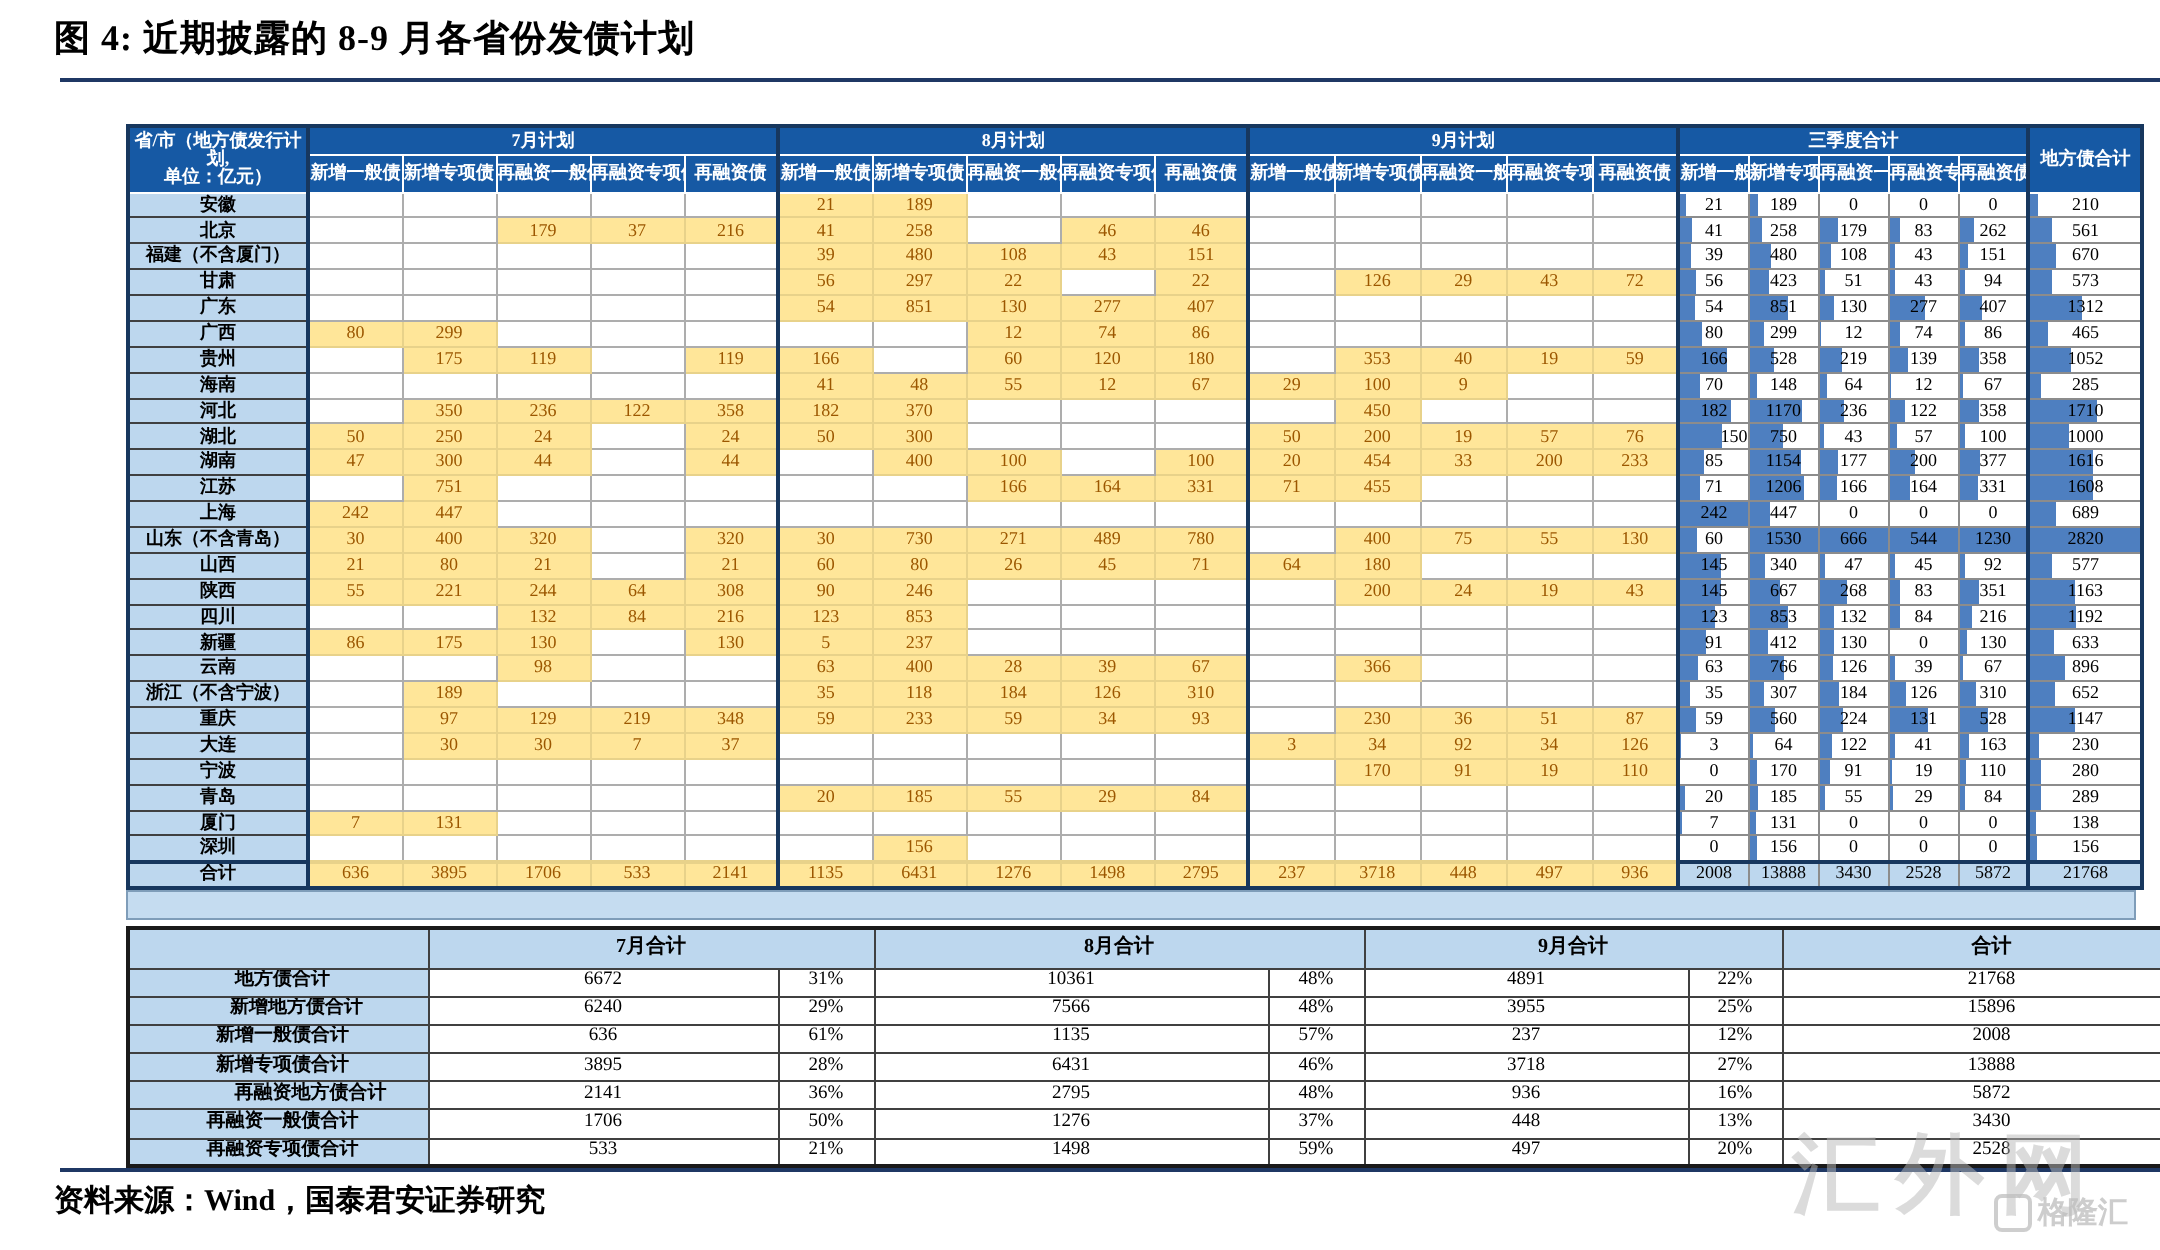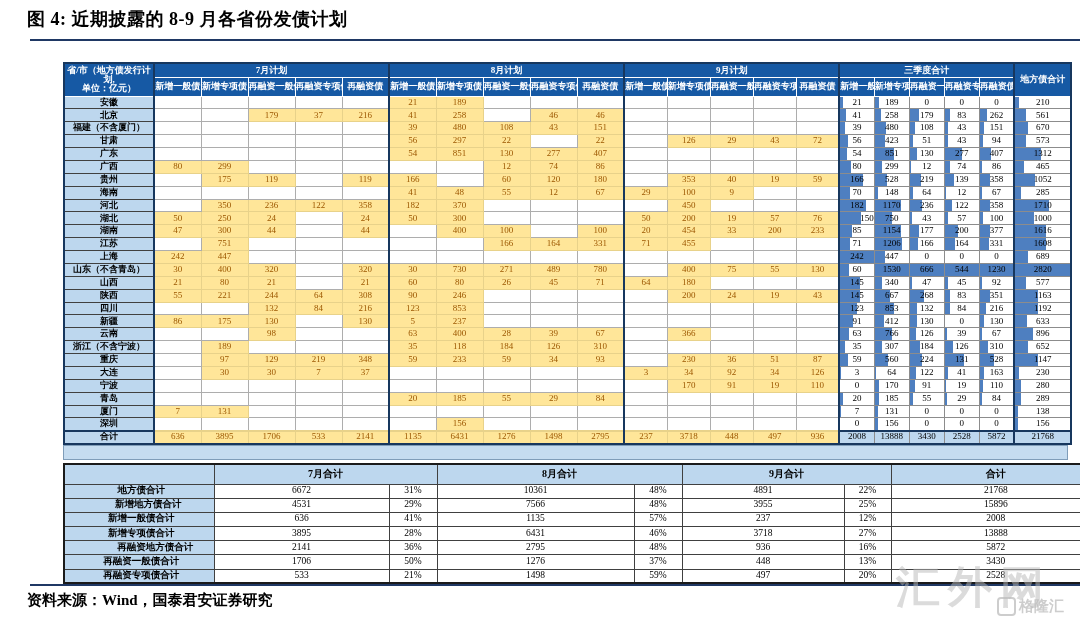--- a/index.html
+++ b/index.html
@@ -838,32 +838,32 @@
           <td class="sval">6672</td>
           <td class="sval">31%</td>
           <td class="sval">10361</td>
           <td class="sval">48%</td>
           <td class="sval">4891</td>
           <td class="sval">22%</td>
           <td class="sval">21768</td>
         </tr>
         <tr class="sdr">
           <td class="slabel" style="padding-left: 18px;">新增地方债合计</td>
-          <td class="sval">4531</td>
+          <td class="sval">6240</td>
           <td class="sval">29%</td>
           <td class="sval">7566</td>
           <td class="sval">48%</td>
           <td class="sval">3955</td>
           <td class="sval">25%</td>
           <td class="sval">15896</td>
         </tr>
         <tr class="sdr">
           <td class="slabel" style="padding-left: 4px; margin-top: 32px;">新增一般债合计</td>
           <td class="sval">636</td>
-          <td class="sval">41%</td>
+          <td class="sval">61%</td>
           <td class="sval">1135</td>
           <td class="sval">57%</td>
           <td class="sval">237</td>
           <td class="sval">12%</td>
           <td class="sval">2008</td>
         </tr>
         <tr class="sdr">
           <td class="slabel" style="padding-left: 4px;">新增专项债合计</td>
           <td class="sval">3895</td>
           <td class="sval">28%</td>

